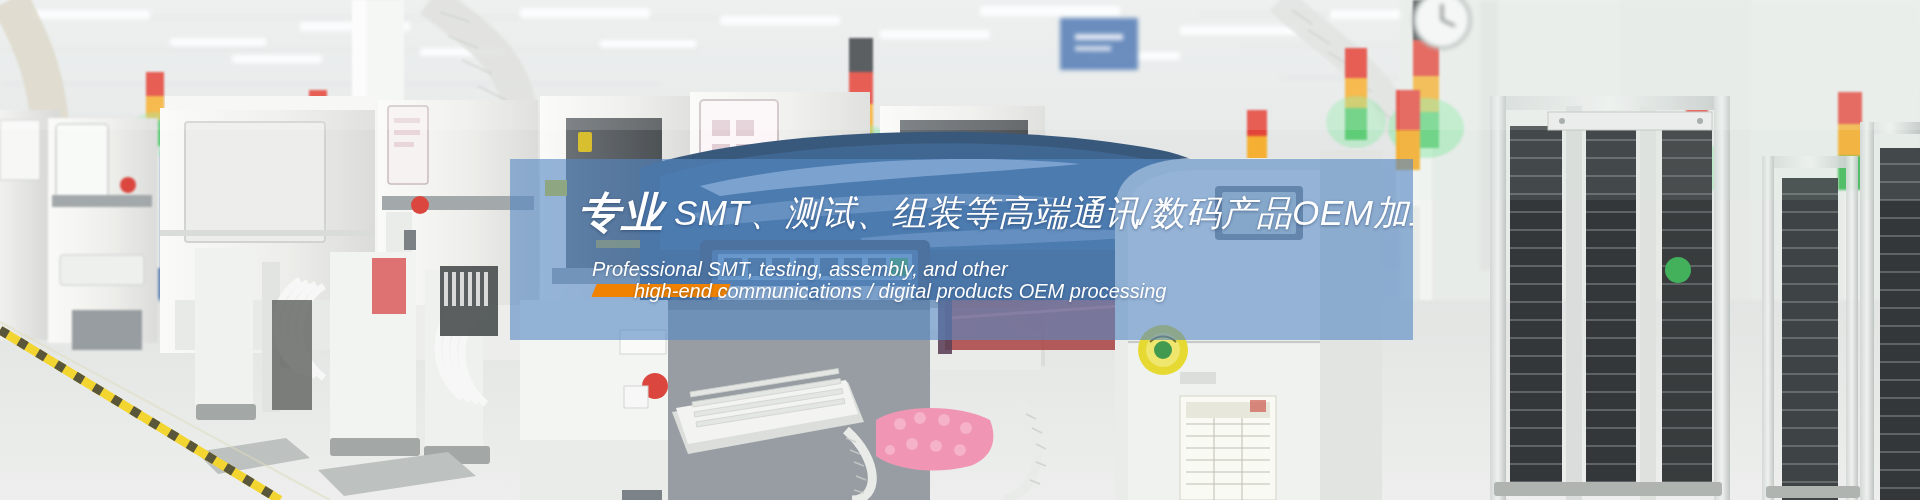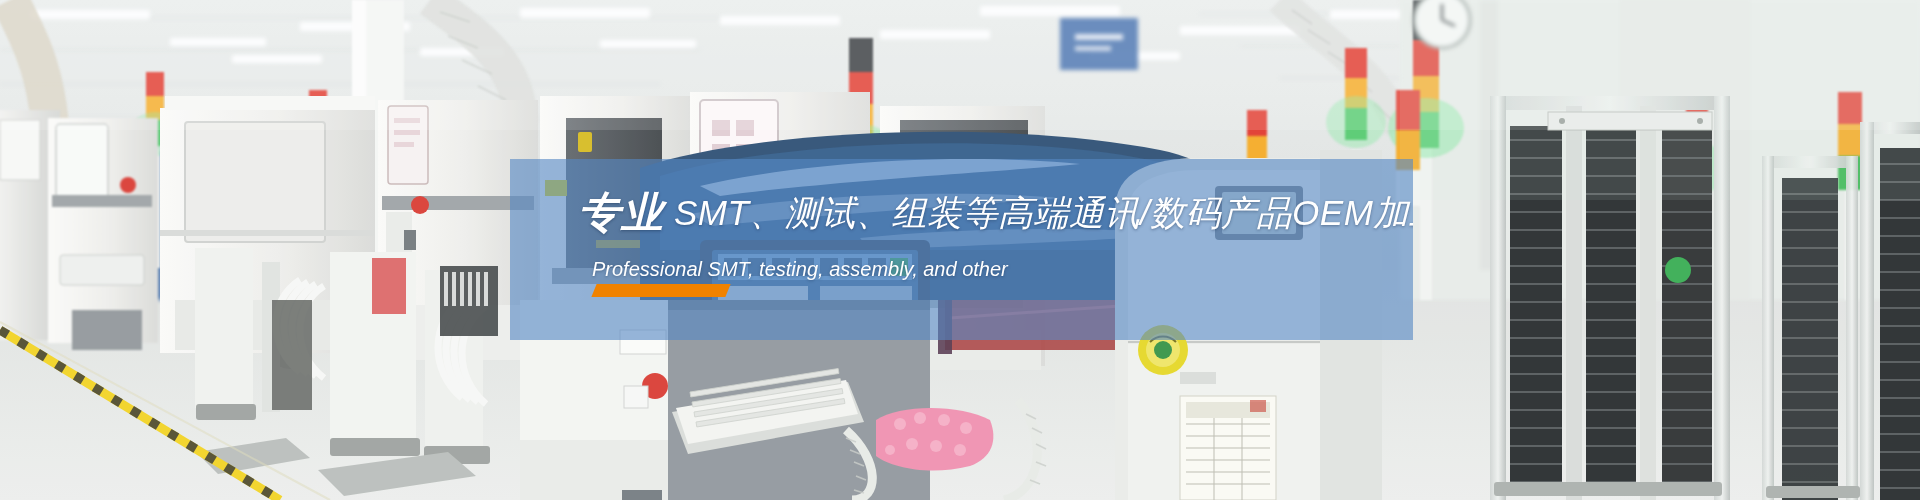--- a/index.html
+++ b/index.html
@@ -594,17 +594,18 @@
     <div id="banner-inner">
 
       <div class="headline">
         <span class="hl-strong">专业</span><span class="hl-rest">SMT、测试、组装等高端通讯/数码产品OEM加工</span>
       </div>
 
       <div class="sub sub1">Professional SMT, testing, assembly, and other</div>
 
       <div class="accent-bar"></div>
 
+      <div class="sub sub2">high-end communications / digital products OEM processing</div>
 
     </div>
   </div>
 
 </div>
 
 </body></html>

